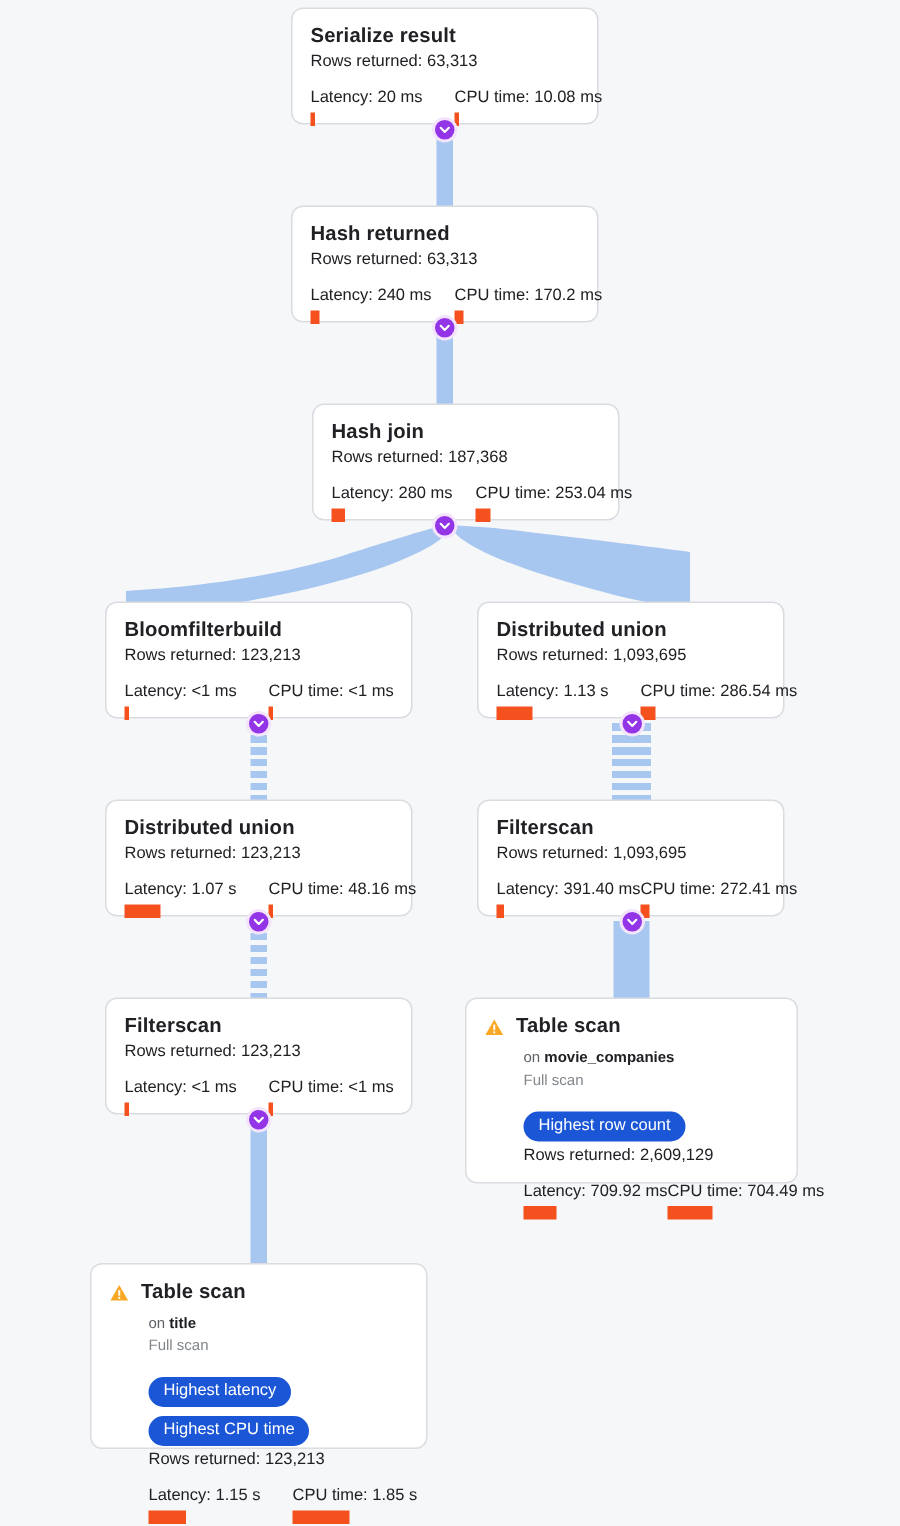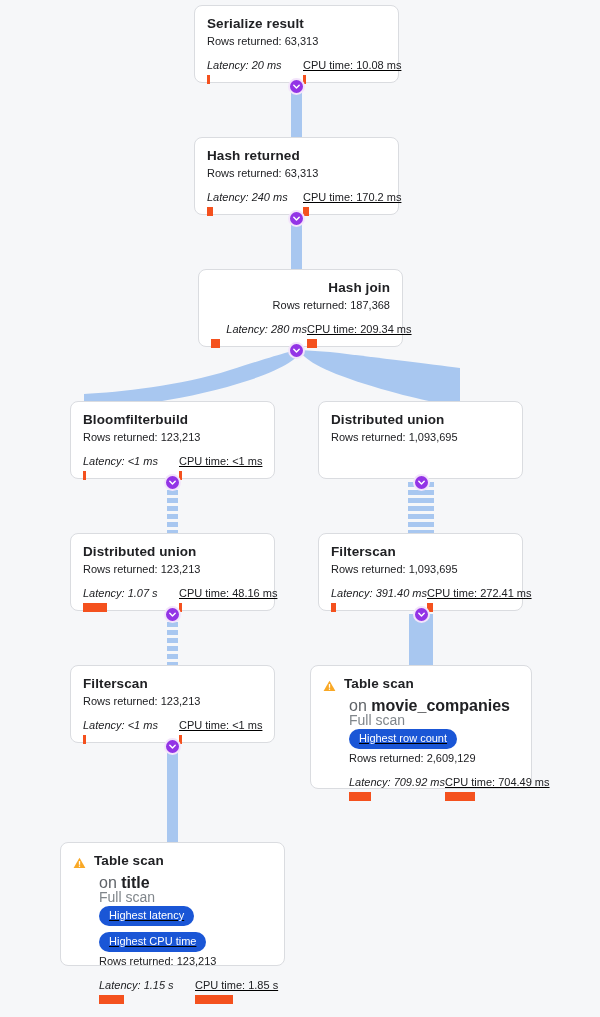--- a/index.html
+++ b/index.html
@@ -85,41 +85,40 @@
 
   .node-title {
     font-size: 13.5px;
     font-weight: bold;
     color: #202124;
     line-height: 16px;
     letter-spacing: 0.1px;
   }
 
   .node-sub {
-    font-size: 16px;
+    font-size: 10px;
     color: #5f6368;
     line-height: 15px;
     margin-top: 2px;
   }
   .node-sub b {
     color: #202124;
     font-weight: bold;
   }
   .node-scan {
-    font-size: 14px;
+    font-size: 10px;
     color: #80868b;
     line-height: 15px;
   }
 
   .chips {
-    margin-top: 1px;
+    margin-top: 13px;
     display: flex;
     flex-wrap: wrap;
     gap: 6px;
-    text-decoration: underline;
   }
   .chip {
     background: #1a56d6;
     color: #ffffff;
     font-size: 11px;
     line-height: 13px;
     padding: 3px 10px 4px 10px;
     border-radius: 10px;
     white-space: nowrap;
   }
@@ -129,22 +128,22 @@
     color: #202124;
     line-height: 15px;
     margin-top: 2px;
   }
 
   .metrics {
     display: flex;
     margin-top: 9px;
   }
   .metric { box-sizing: border-box; }
-  .metric.left  { width: 96px; flex: 0 0 96px; font-style: italic; }
-  .metric.right { flex: 1 1 auto; text-decoration: underline; }
+  .metric.left  { width: 96px; flex: 0 0 96px; }
+  .metric.right { flex: 1 1 auto; }
   .metric-label {
     font-size: 11px;
     color: #202124;
     line-height: 14px;
     white-space: nowrap;
   }
   .metric-bar {
     height: 9px;
     background: #f4511e;
     margin-top: 3px;
@@ -252,34 +251,34 @@
         <div class="metric-label">Latency: 240 ms</div>
         <div class="metric-bar" style="width:6px;"></div>
       </div>
       <div class="metric right">
         <div class="metric-label">CPU time: 170.2 ms</div>
         <div class="metric-bar" style="width:6px;"></div>
       </div>
     </div>
   </div>
 
-  <div class="node" style="left:198px; top:269px; width:205px; height:78px;text-align:right;">
+  <div class="node" style="left:208px; top:269px; width:205px; height:78px;">
     <div class="node-head">
       <div class="node-titlewrap">
         <div class="node-title">Hash join</div>
         <div class="rows">Rows returned: 187,368</div>
       </div>
     </div>
     <div class="metrics">
       <div class="metric left">
         <div class="metric-label">Latency: 280 ms</div>
         <div class="metric-bar" style="width:9px;"></div>
       </div>
       <div class="metric right">
-        <div class="metric-label">CPU time: 209.34 ms</div>
+        <div class="metric-label">CPU time: 253.04 ms</div>
         <div class="metric-bar" style="width:10px;"></div>
       </div>
     </div>
   </div>
 
   <div class="node" style="left:70px; top:401px; width:205px; height:78px;">
     <div class="node-head">
       <div class="node-titlewrap">
         <div class="node-title">Bloomfilterbuild</div>
         <div class="rows">Rows returned: 123,213</div>
@@ -295,20 +294,30 @@
         <div class="metric-bar" style="width:3px;"></div>
       </div>
     </div>
   </div>
 
   <div class="node" style="left:318px; top:401px; width:205px; height:78px;">
     <div class="node-head">
       <div class="node-titlewrap">
         <div class="node-title">Distributed union</div>
         <div class="rows">Rows returned: 1,093,695</div>
+      </div>
+    </div>
+    <div class="metrics">
+      <div class="metric left">
+        <div class="metric-label">Latency: 1.13 s</div>
+        <div class="metric-bar" style="width:24px;"></div>
+      </div>
+      <div class="metric right">
+        <div class="metric-label">CPU time: 286.54 ms</div>
+        <div class="metric-bar" style="width:10px;"></div>
       </div>
     </div>
   </div>
 
   <div class="node" style="left:70px; top:533px; width:205px; height:78px;">
     <div class="node-head">
       <div class="node-titlewrap">
         <div class="node-title">Distributed union</div>
         <div class="rows">Rows returned: 123,213</div>
       </div>

